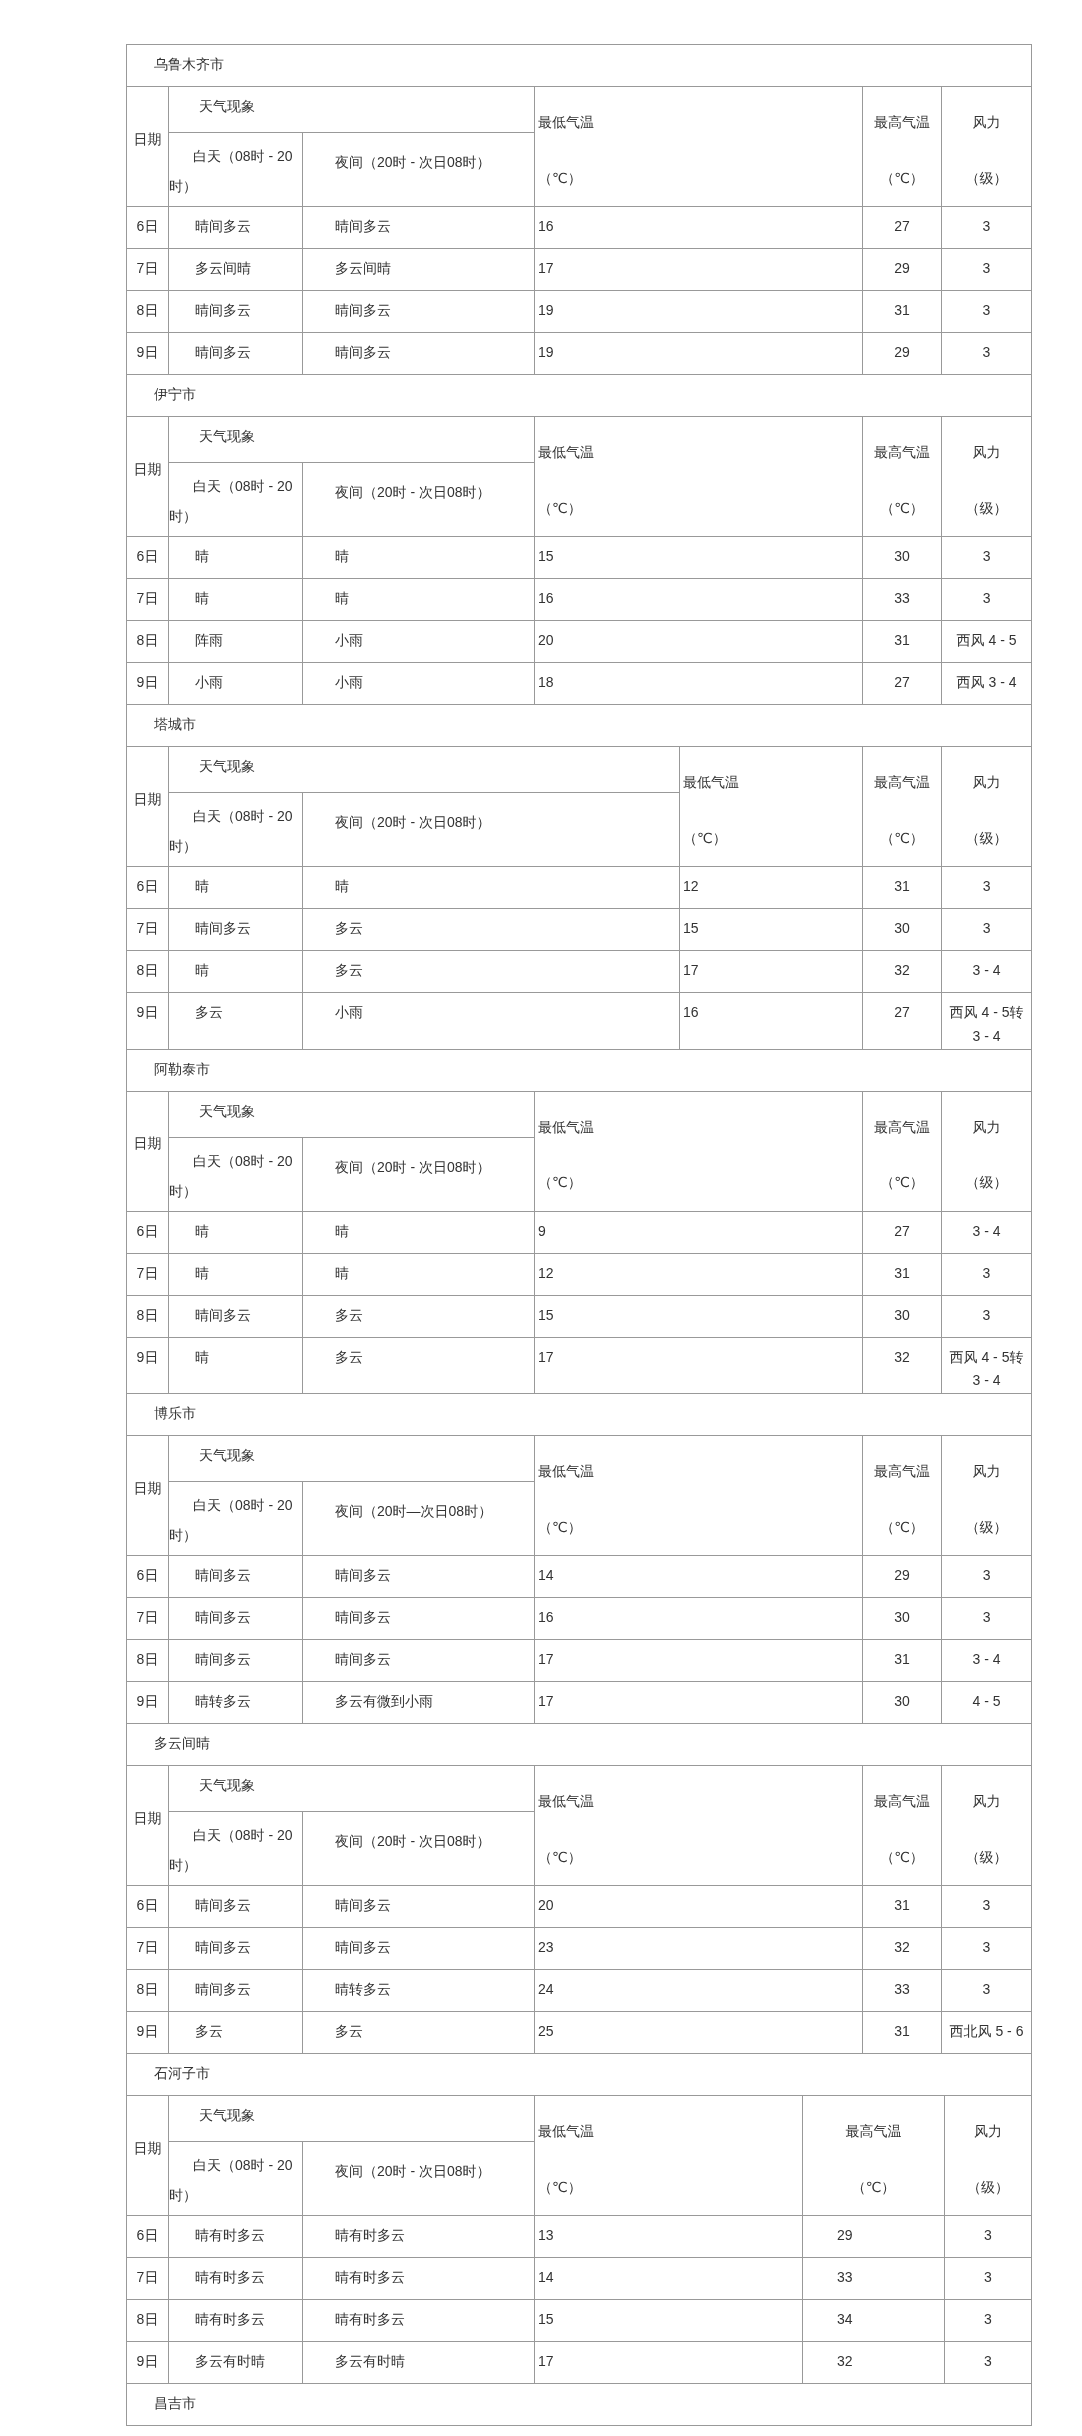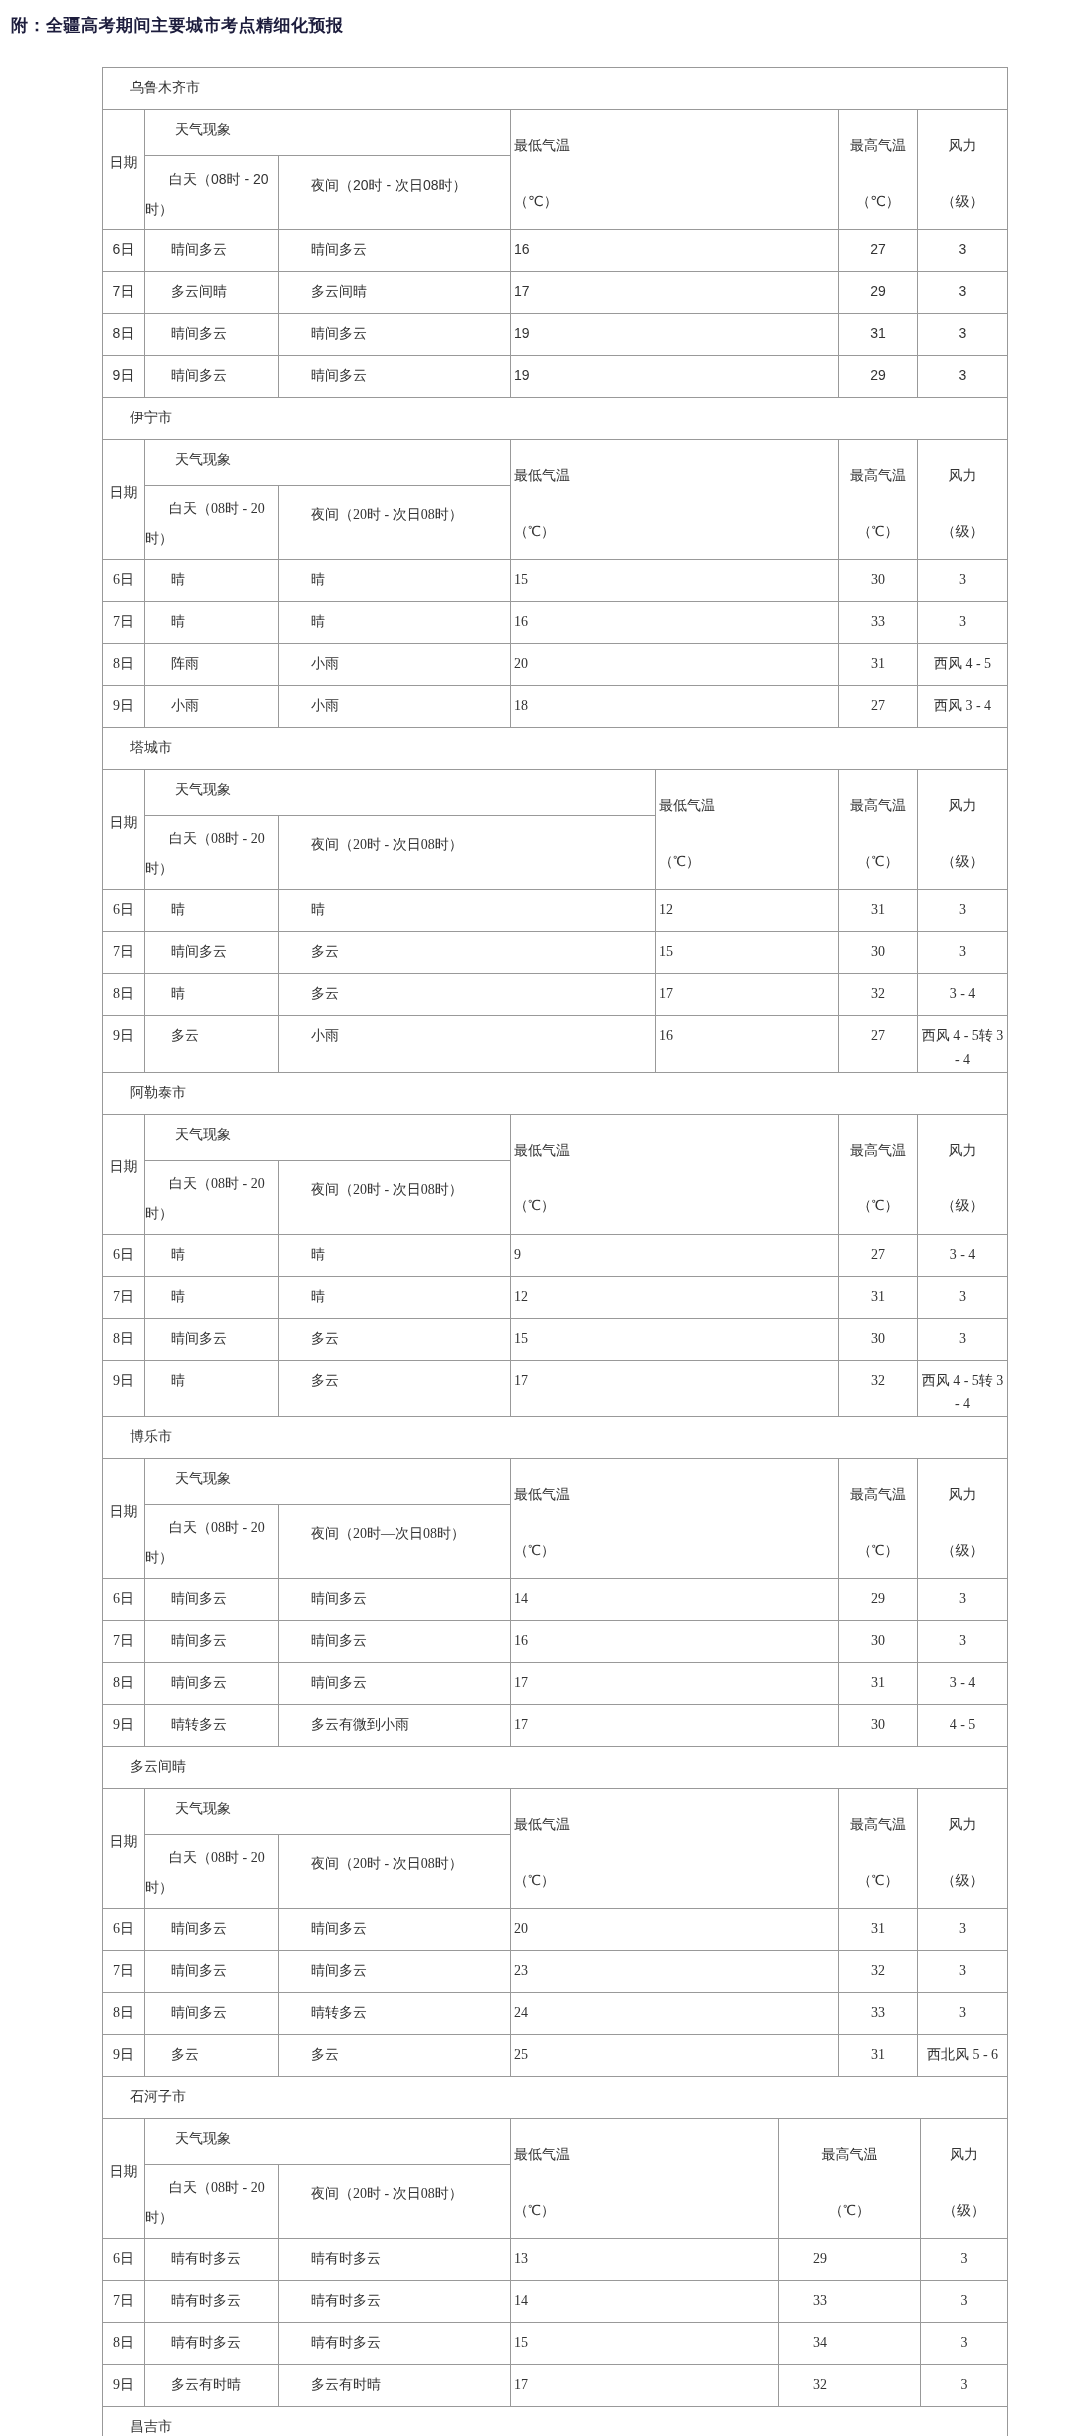--- a/index.html
+++ b/index.html
@@ -3,22 +3,22 @@
 <meta charset="utf-8">
 <style>
   html,body{margin:0;padding:0;}
   body{
     width:1082px;height:2436px;overflow:hidden;background:#ffffff;
     font-family:"Liberation Sans","DejaVu Sans",sans-serif;color:#333333;
   }
   .page{padding:14px 0 0 11px;}
   .doc-title{font-weight:bold;font-size:17px;color:#1c1c3c;letter-spacing:.5px;}
   .tables{margin:30px 0 0 91px;}
-  table.ft{border-collapse:collapse;table-layout:fixed;width:905px;background:#fff;}
-  .tables table.ft + table.ft{margin-top:-1px;font-family:Liberation Serif, serif;}
+  table.ft{border-collapse:collapse;table-layout:fixed;width:905px;background:#fff;margin-left:24px;}
+  .tables table.ft + table.ft{margin-top:-1px;}
   td{
     box-sizing:border-box;border:1px solid #999999;vertical-align:top;
     font-size:14px;line-height:1.7;padding:8px 3px 0 3px;word-break:break-word;
   }
   
   .row-city td{height:42px;}
   .row-h1 td{height:46px;}
   .row-h2 td{height:74px;}
   .row-data td{height:42px;}
   
@@ -38,21 +38,20 @@
   
   .row-h2 .c-day{padding-left:0;text-indent:24px;line-height:2.15;}
   .row-h2 .c-night{padding-top:14px;line-height:2.15;}
   
   .vC .row-data .c-tmax{text-align:left;padding-left:34px;}
 </style>
 </head>
 <body>
 
 <div class="page">
-  <div class="doc-title">附：全疆高考期间主要城市考点精细化预报</div>
   <div class="tables" id="tables-root">
       <table class="ft vA">
         <colgroup>
           <col style="width: 42px;">
           <col style="width: 134px;">
           <col style="width: 232px;">
           <col style="width: 328px;">
           <col style="width: 79px;">
           <col style="width: 90px;">
         </colgroup>

